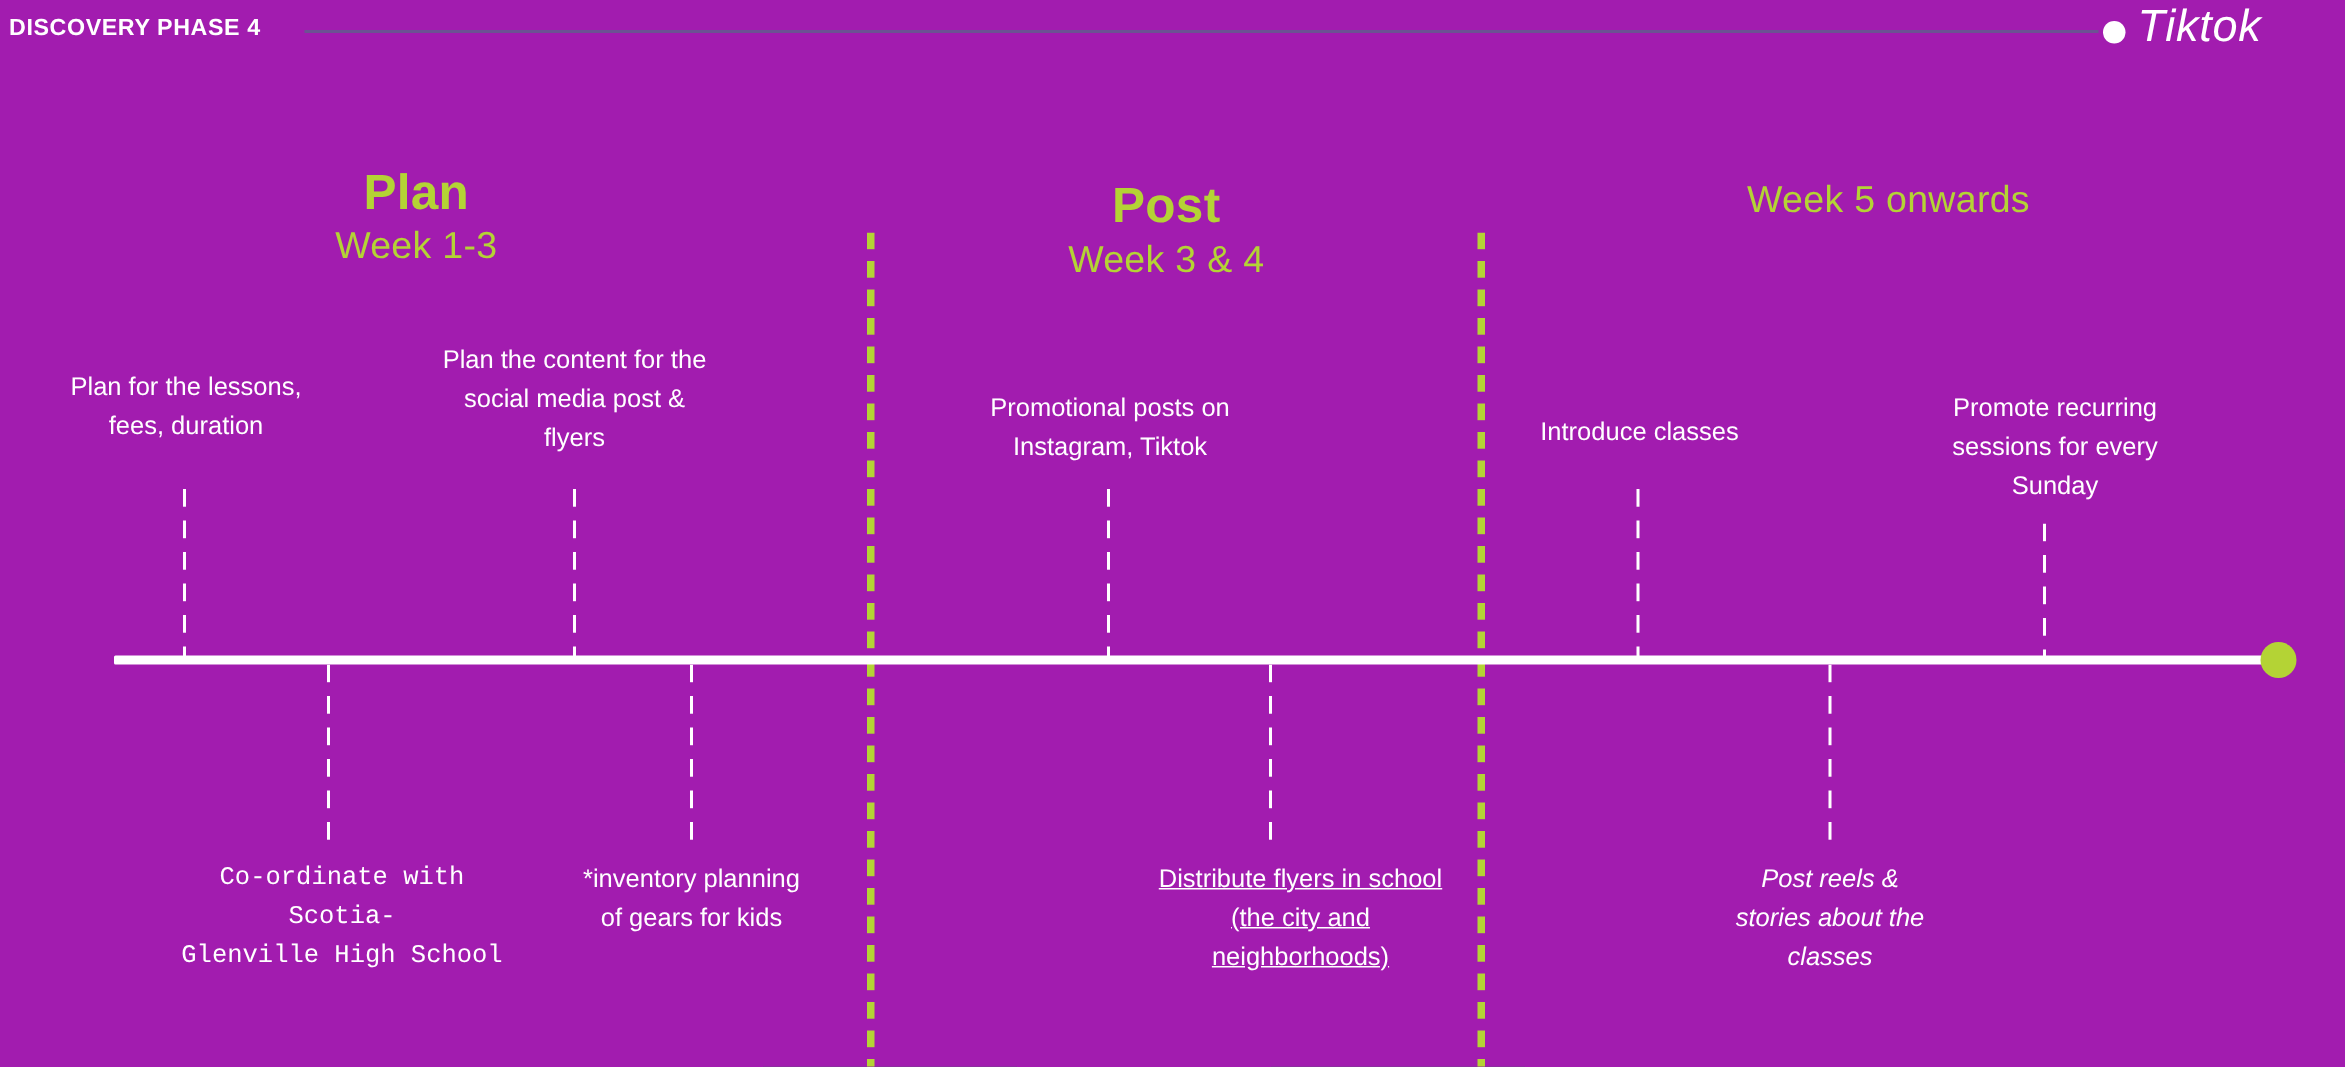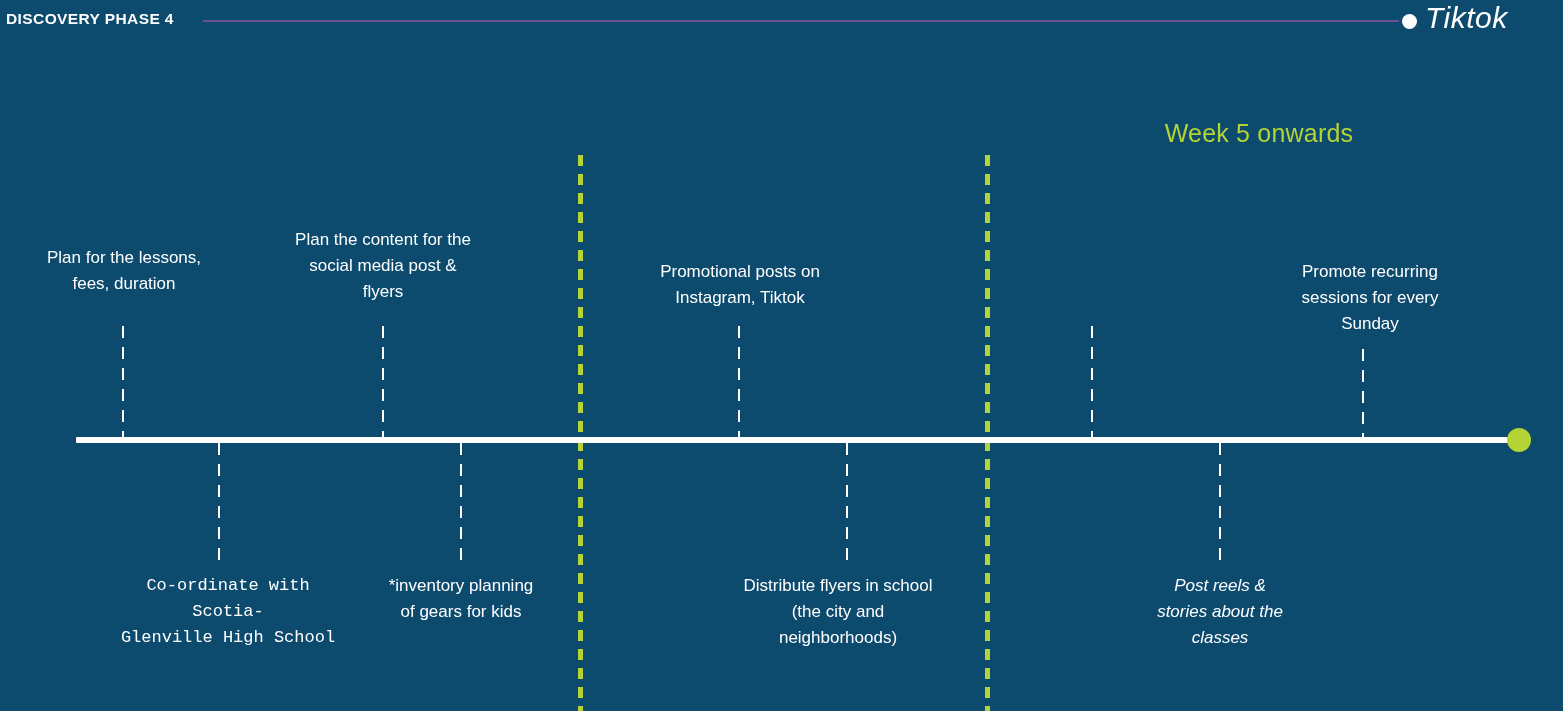--- a/index.html
+++ b/index.html
@@ -10,21 +10,21 @@
     width: 1563px;
     height: 711px;
     background: #4b6670;
     font-family: "Liberation Sans", sans-serif;
     overflow: hidden;
   }
   .stage {
     position: relative;
     width: 1563px;
     height: 711px;
-    background: #0c4a6e;
+    background: #a21caf;
   }
 
   
   .header-title {
     position: absolute;
     left: 6px;
     top: 10px;
     font-size: 15.5px;
     font-weight: bold;
     letter-spacing: 0.4px;
@@ -133,22 +133,28 @@
 </head>
 <body>
 
 <div class="stage">
 
   <div class="header-title">DISCOVERY PHASE 4</div>
   <div class="header-rule"></div>
   <div class="header-dot"></div>
   <div class="header-brand">Tiktok</div>
 
+  <div class="phase" style="left:150px; top:108px; width:255px;">
+    <div class="phase-title">Plan</div>
+    <div class="phase-sub">Week 1-3</div>
+  </div>
 
   <div class="phase" style="left:650px; top:117px; width:255px;">
+    <div class="phase-title">Post</div>
+    <div class="phase-sub">Week 3 &amp; 4</div>
   </div>
 
   <div class="phase" style="left:1130px; top:117px; width:258px;">
     <div class="phase-sub">Week 5 onwards</div>
   </div>
 
   <div class="divider" style="left:578px; top:155px; height:556px;"></div>
   <div class="divider" style="left:985px; top:155px; height:556px;"></div>
 
   <div class="timeline-line"></div>
@@ -165,28 +171,29 @@
   <div class="connector" style="left:846px; top:443px; height:122px;"></div>
   <div class="connector" style="left:1219px; top:443px; height:122px;"></div>
 
   <div class="label label-above" style="left:18px; top:245px; width:212px;">Plan for the lessons,
 fees, duration</div>
   <div class="label label-above" style="left:270px; top:227px; width:226px;">Plan the content for the
 social media post &amp;
 flyers</div>
   <div class="label label-above" style="left:632px; top:259px; width:216px;">Promotional posts on
 Instagram, Tiktok</div>
+  <div class="label label-above" style="left:997px; top:275px; width:192px;">Introduce classes</div>
   <div class="label label-above" style="left:1272px; top:259px; width:196px;">Promote recurring
 sessions for  every
 Sunday</div>
 
   <div class="label label-below" style="left:107px; top:573px; width:242px;font-family:Liberation Mono, monospace;">Co-ordinate with Scotia-
 Glenville High School</div>
   <div class="label label-below" style="left:358px; top:573px; width:206px;text-align:center;">*inventory planning
 of gears for kids</div>
-  <div class="label label-below" style="left:712px; top:573px; width:252px;">Distribute flyers in school
+  <div class="label label-below" style="left:741px; top:573px; width:252px;text-decoration:underline;">Distribute flyers in school
 (the city and
 neighborhoods)</div>
   <div class="label label-below" style="left:1126px; top:573px; width:188px;font-style:italic;">Post reels &amp;
 stories about the
 classes</div>
 
 </div>
 
 </body></html>

